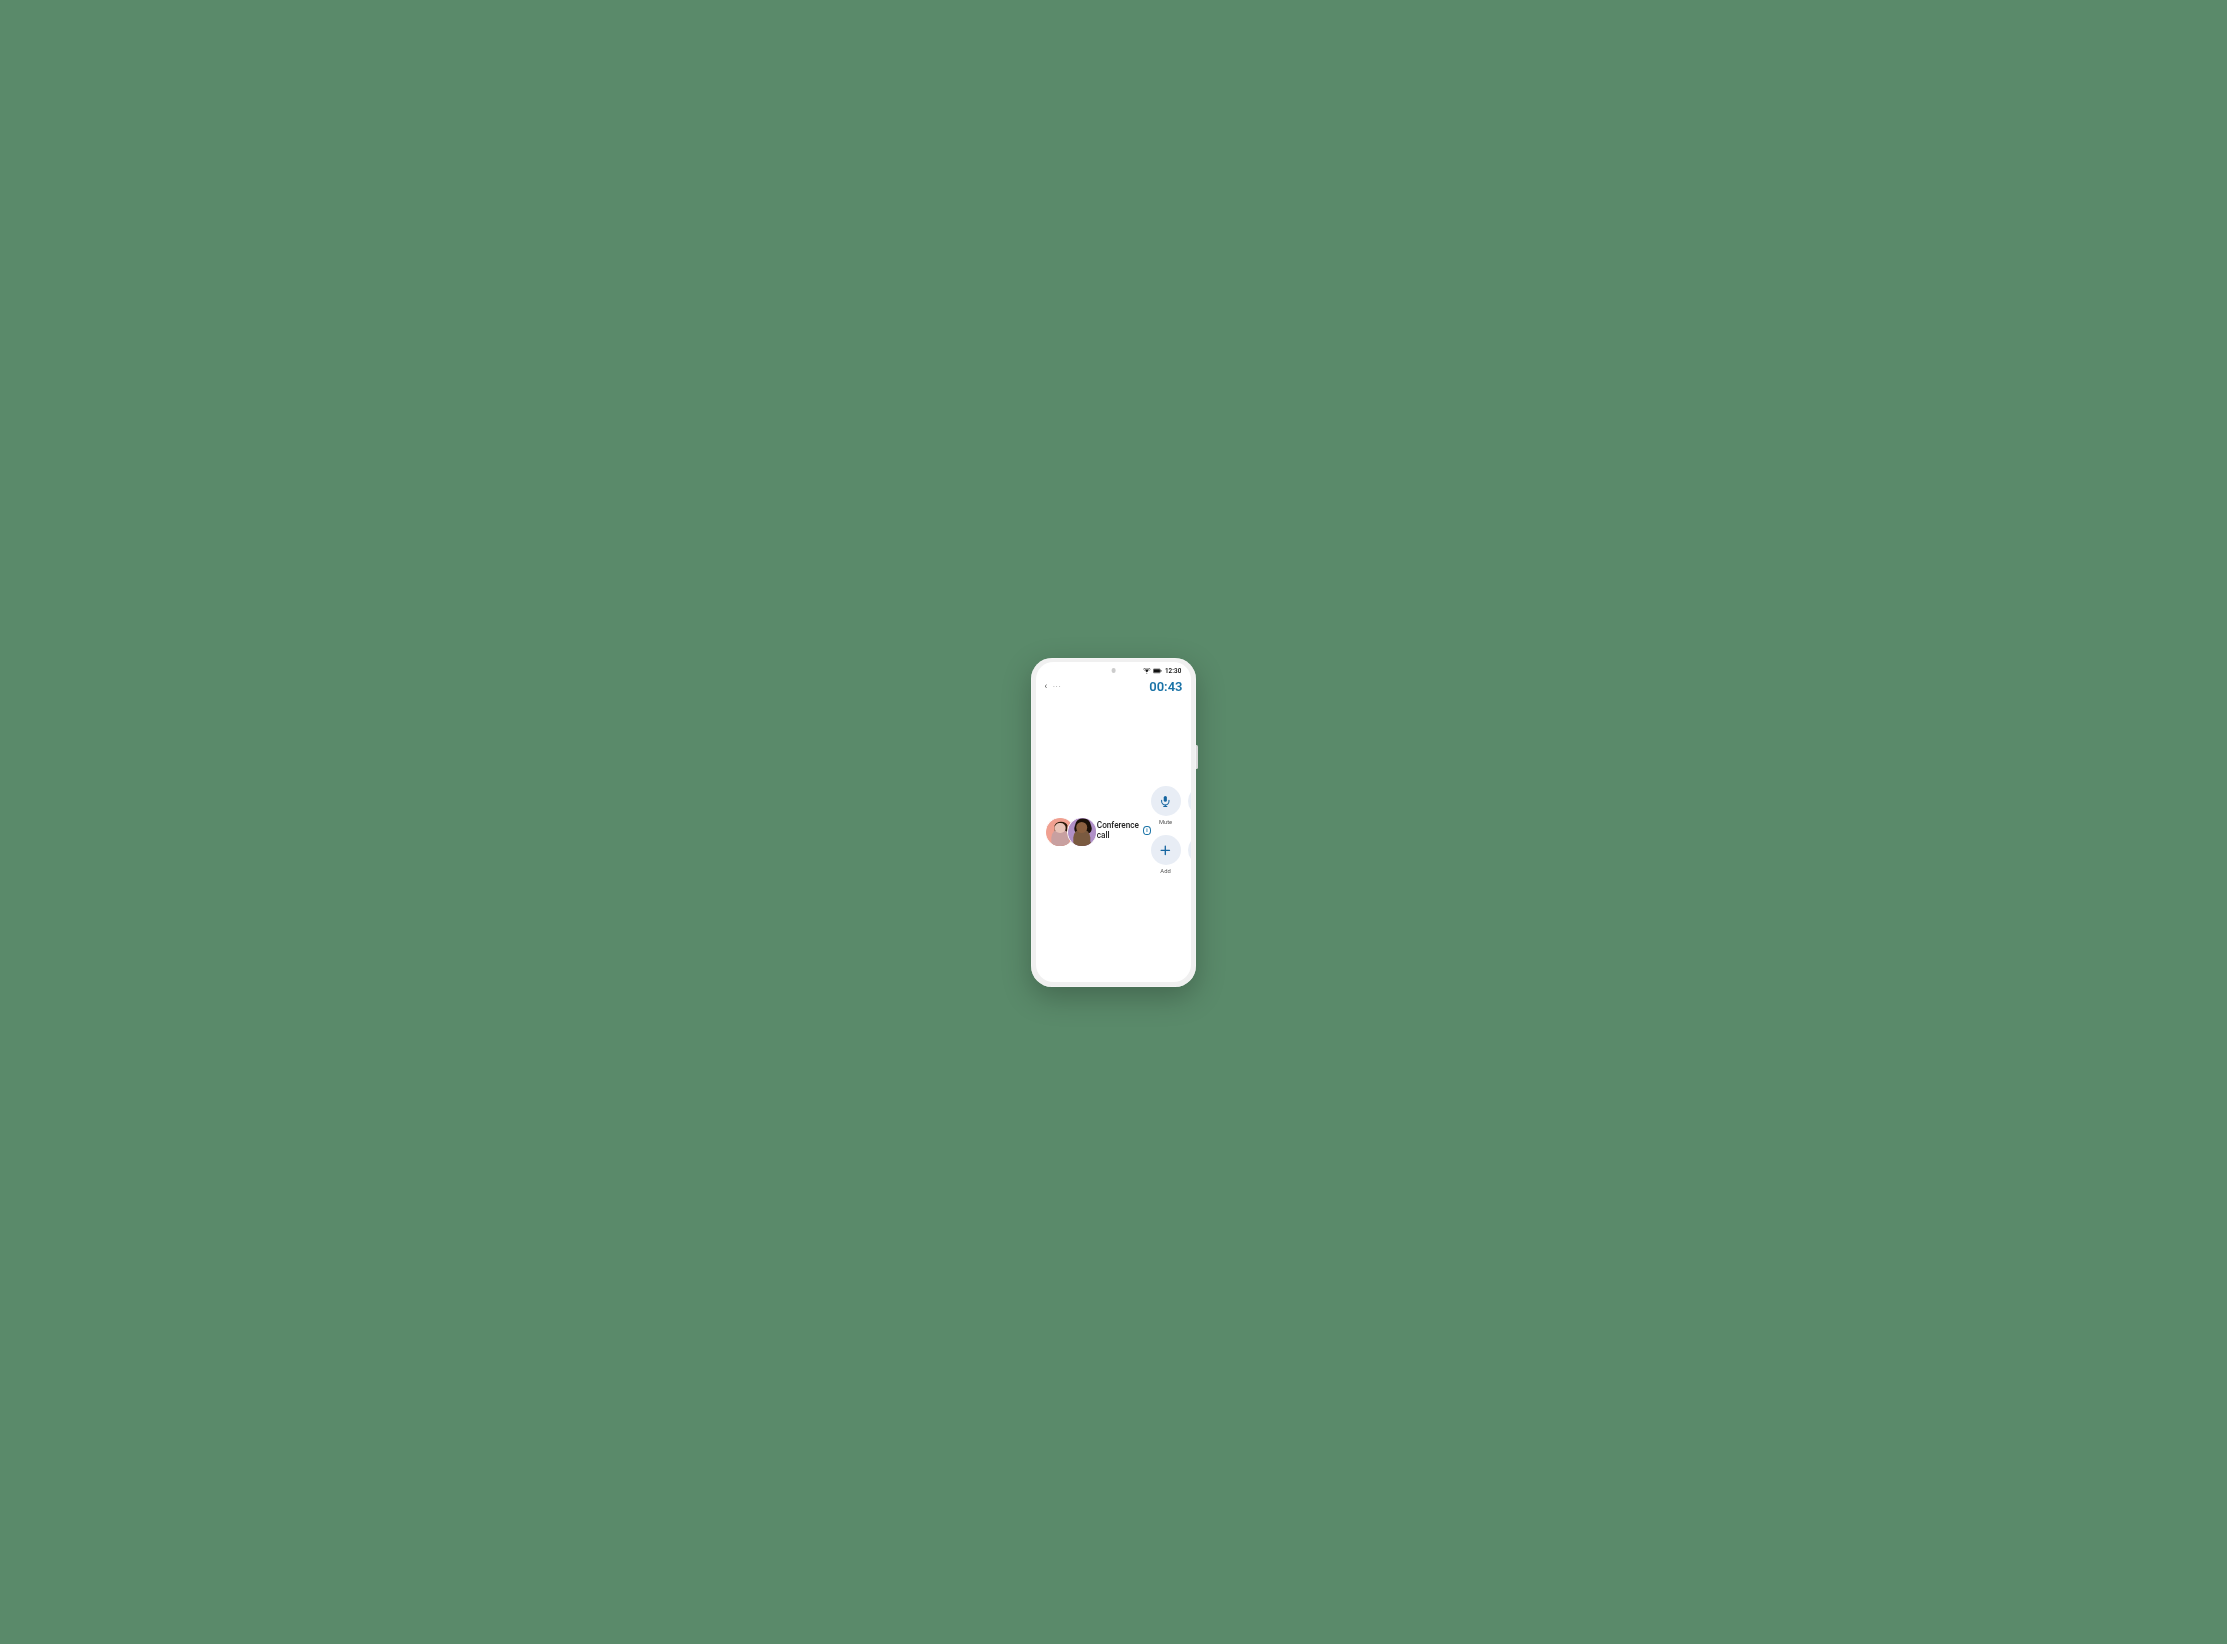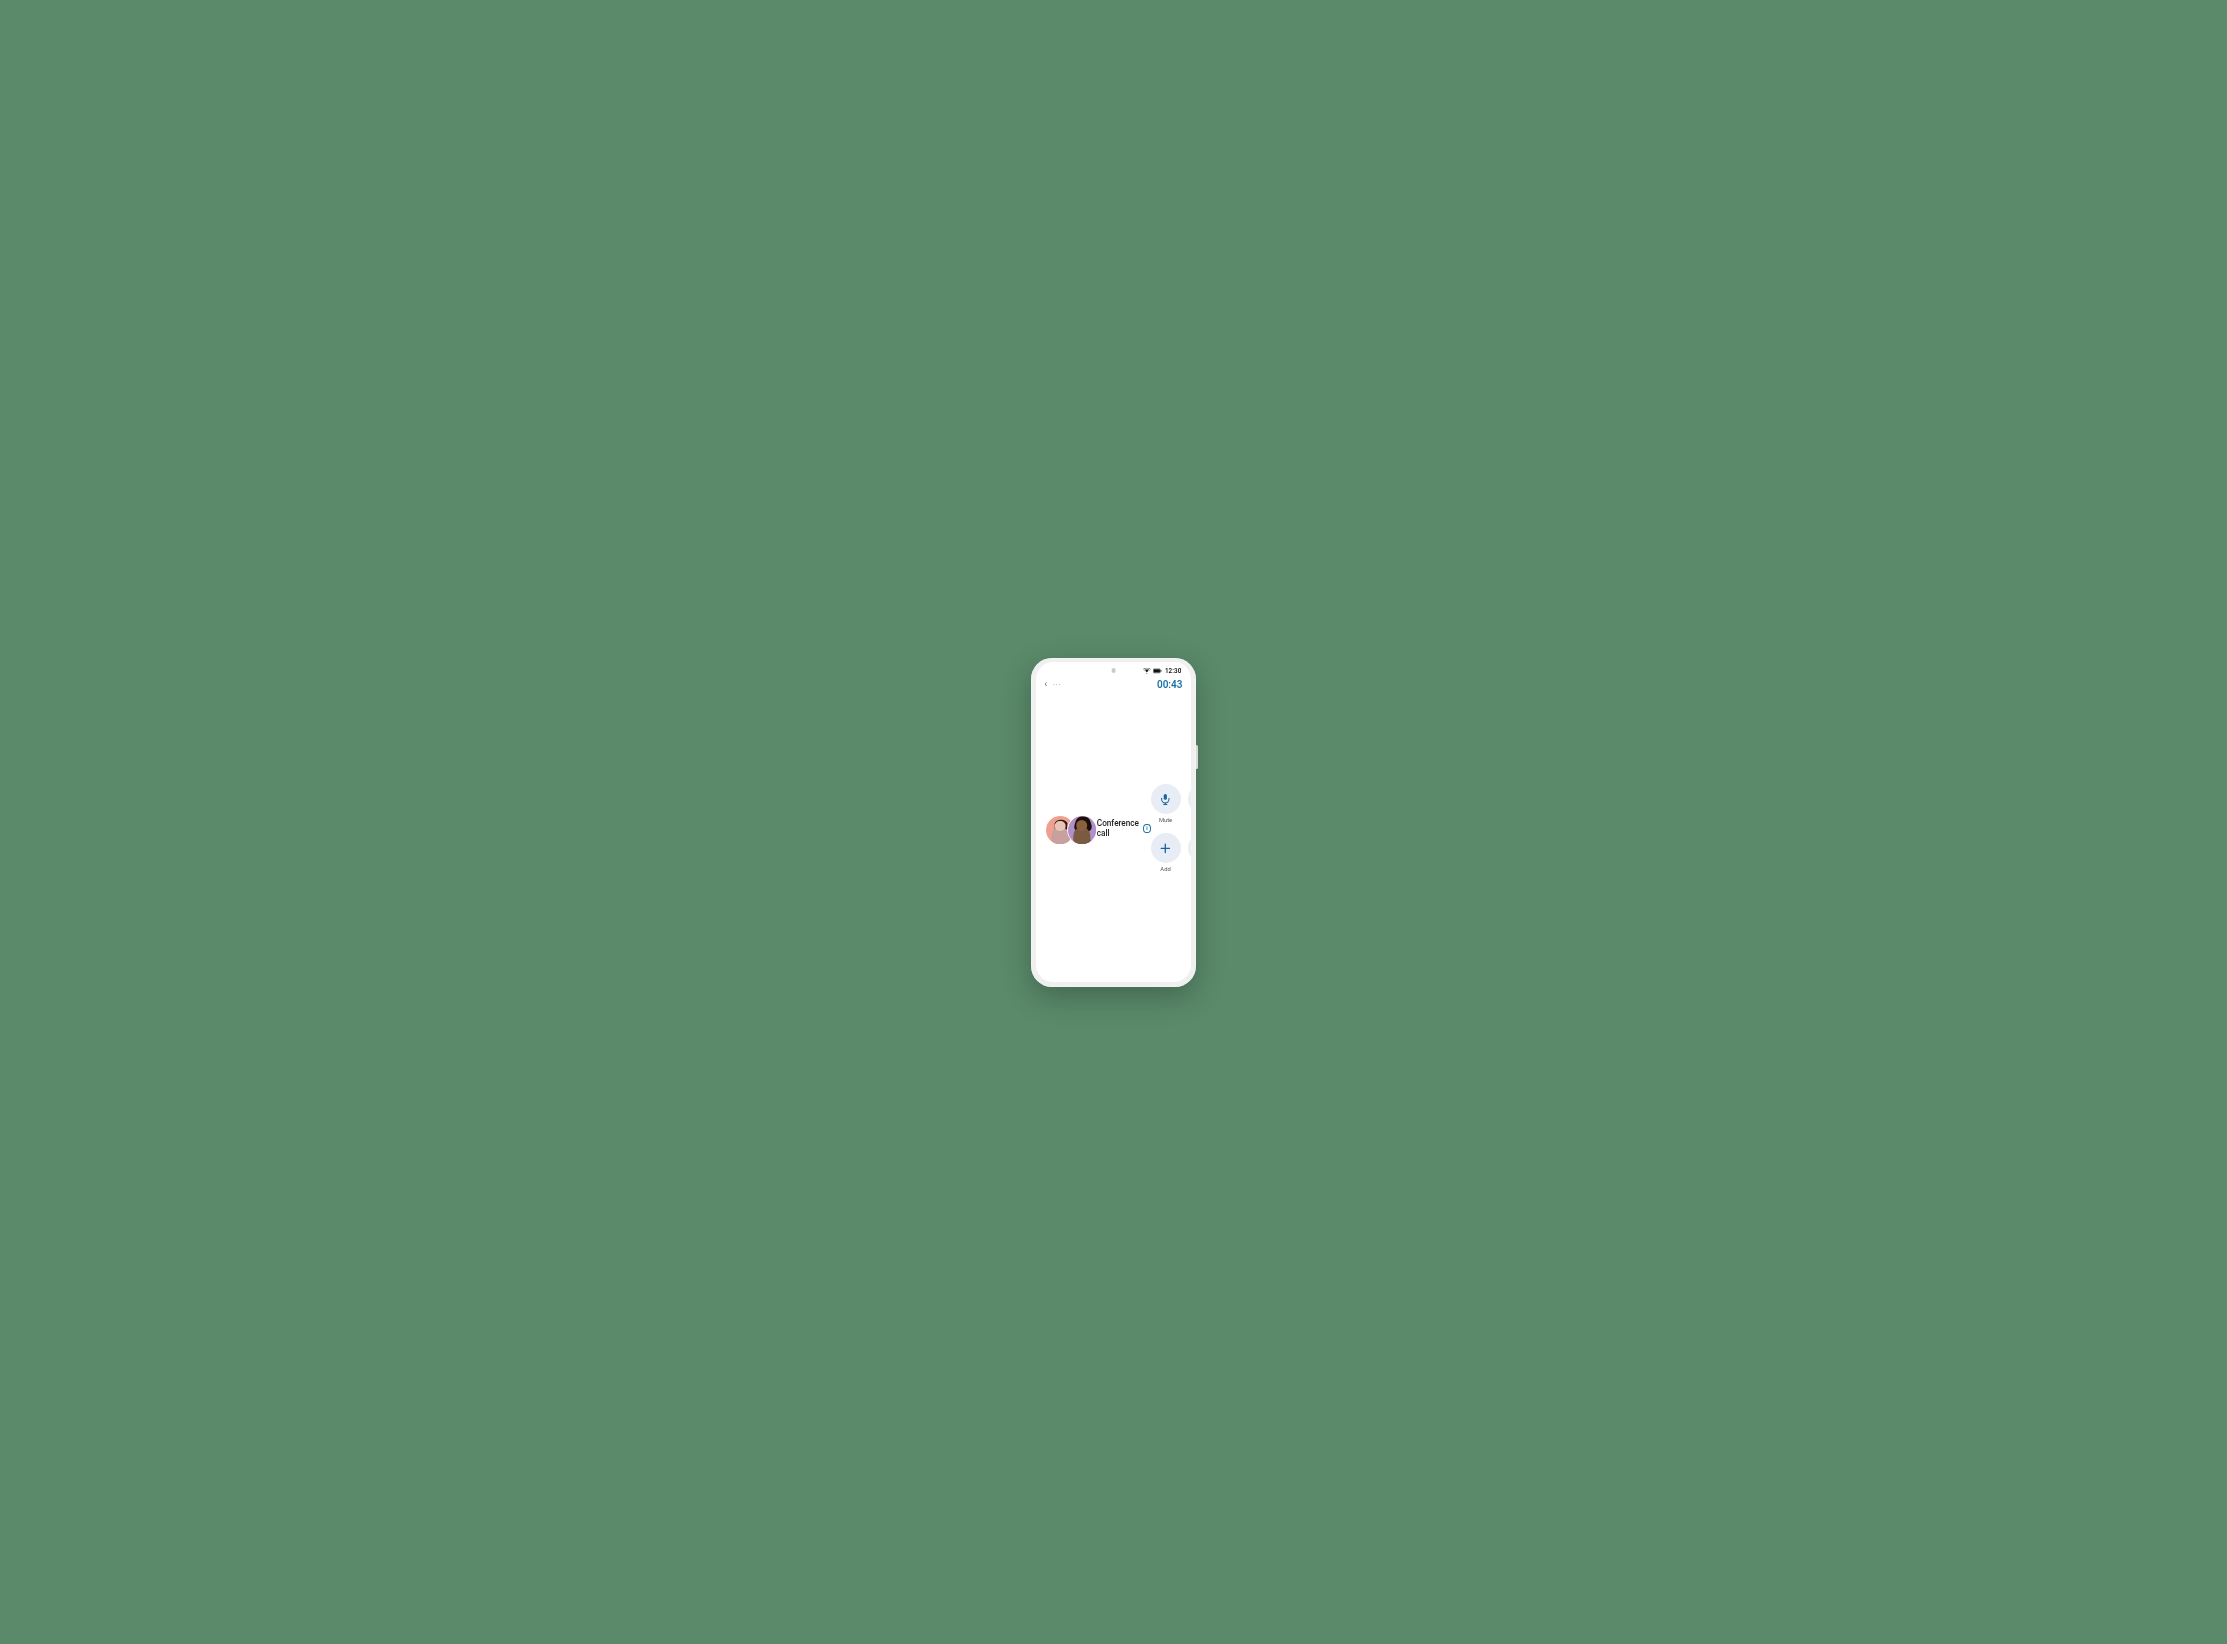--- a/index.html
+++ b/index.html
@@ -109,21 +109,21 @@
       cursor: pointer;
     }
 
     .menu-dots {
       font-size: 7.3px;
       color: #888;
       letter-spacing: 1px;
     }
 
     .call-timer {
-      font-size: 10px;
+      font-size: 13px;
       font-weight: 600;
       color: #1a73a7;
     }
 
     
     .content {
       flex: 1;
       display: flex;
       flex-direction: row;
       align-items: center;

